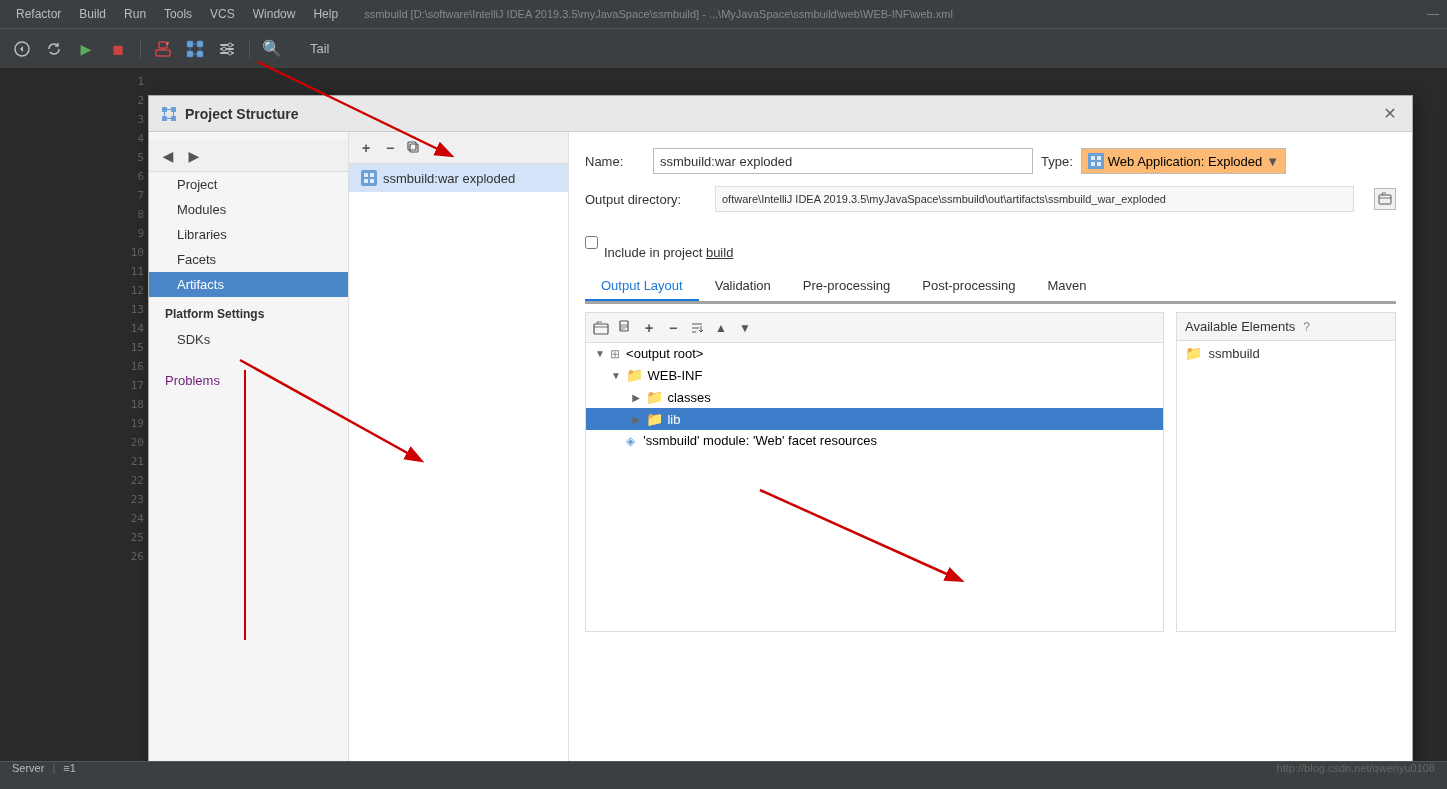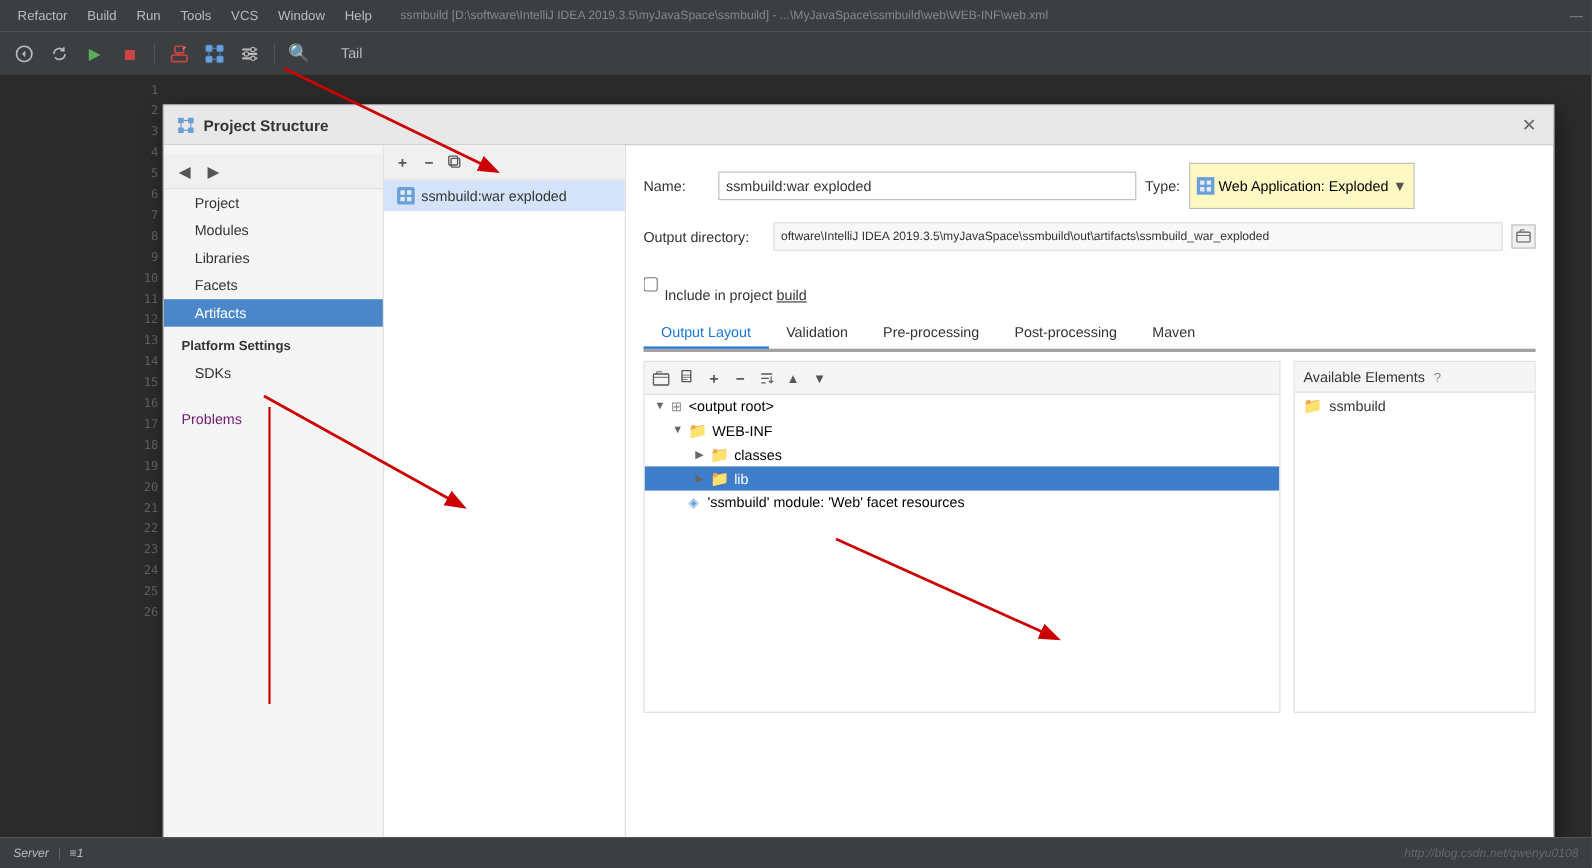--- a/index.html
+++ b/index.html
@@ -44,24 +44,24 @@
     .artifact-toolbar-btn { width: 22px; height: 22px; display: flex; align-items: center; justify-content: center; cursor: pointer; font-size: 12px; color: #555; }
     .artifact-item { padding: 6px 12px; display: flex; align-items: center; gap: 6px; cursor: pointer; font-size: 13px; background: #d4e3f7; color: #333; }
     .artifact-icon { width: 16px; height: 16px; background: #6a9fd8; border-radius: 2px; display: flex; align-items: center; justify-content: center; color: #fff; font-size: 9px; flex-shrink: 0; }
 
     
     .dialog-content { flex: 1; padding: 16px; overflow: auto; }
     .content-row { display: flex; align-items: center; margin-bottom: 12px; gap: 8px; }
     .content-label { font-size: 13px; color: #333; font-weight: 500; min-width: 60px; }
     .content-input { flex: 1; height: 26px; border: 1px solid #bbb; padding: 2px 6px; font-size: 13px; color: #333; background: #fff; }
     .content-type-label { font-size: 13px; color: #333; }
-    .type-select { height: 42px; border: 1px solid #bbb; padding: 2px 6px; font-size: 13px; background: #fef9c3; display: flex; align-items: center; gap: 4px; min-width: 200px; }
+    .type-select { height: 26px; border: 1px solid #bbb; padding: 2px 6px; font-size: 13px; background: #fdba74; display: flex; align-items: center; gap: 4px; min-width: 200px; }
     .type-icon { width: 16px; height: 16px; background: #6a9fd8; display: inline-flex; align-items: center; justify-content: center; color: #fff; font-size: 9px; flex-shrink: 0; }
 
-    .output-dir-row { display: flex; align-items: center; margin-bottom: 12px; gap: 8px; }
+    .output-dir-row { display: flex; align-items: center; margin-bottom: 12px; gap: 20px; }
     .output-dir-label { font-size: 13px; color: #333; min-width: 110px; }
     .output-dir-value { flex: 1; font-size: 12px; color: #333; background: #f8f8f8; border: 1px solid #ddd; padding: 3px 6px; height: 26px; display: flex; align-items: center; }
     .output-dir-btn { width: 22px; height: 22px; border: 1px solid #bbb; background: #f0f0f0; display: flex; align-items: center; justify-content: center; cursor: pointer; }
 
     .checkbox-row { display: flex; align-items: center; margin-bottom: 12px; gap: 6px; }
     .checkbox-row input { margin: 0; }
     .checkbox-label { font-size: 13px; color: #333; margin-top: 21px; }
     .underline { text-decoration: underline; }
 
     
@@ -83,21 +83,21 @@
     .folder-icon.blue { color: #6a9fd8; }
 
     .available-panel { width: 220px; border: 1px solid #ddd; }
     .available-header { padding: 6px 8px; font-size: 13px; color: #333; font-weight: 500; background: #f5f5f5; border-bottom: 1px solid #ddd; display: flex; align-items: center; gap: 4px; }
     .available-item { display: flex; align-items: center; gap: 6px; padding: 4px 8px; font-size: 13px; color: #333; cursor: pointer; }
 
     
     .red-arrows { position: absolute; top: 0; left: 0; width: 100%; height: 100%; pointer-events: none; }
 
     
-    .bottom-bar { position: absolute; bottom: 0; left: 0; right: 0; height: 28px; background: #3c3f41; border-top: 1px solid #555; display: flex; align-items: center; padding: 0 12px; color: #bbb; font-size: 11px; justify-content: space-between; font-style: italic; }
+    .bottom-bar { position: absolute; bottom: 0; left: 0; right: 0; height: 28px; background: #3c3f41; border-top: 1px solid #555; display: flex; align-items: flex-start; padding: 0 12px; color: #bbb; font-size: 11px; justify-content: space-between; }
 
     
     .code-area { position: absolute; top: 68px; left: 0; width: 148px; height: calc(100% - 96px); background: #2b2b2b; }
     .code-line-nums { padding: 4px; color: #606366; font-size: 11px; font-family: monospace; line-height: 19px; text-align: right; }
   </style>
 </head>
 <body>
 
 <div class="ide-bg">
 

